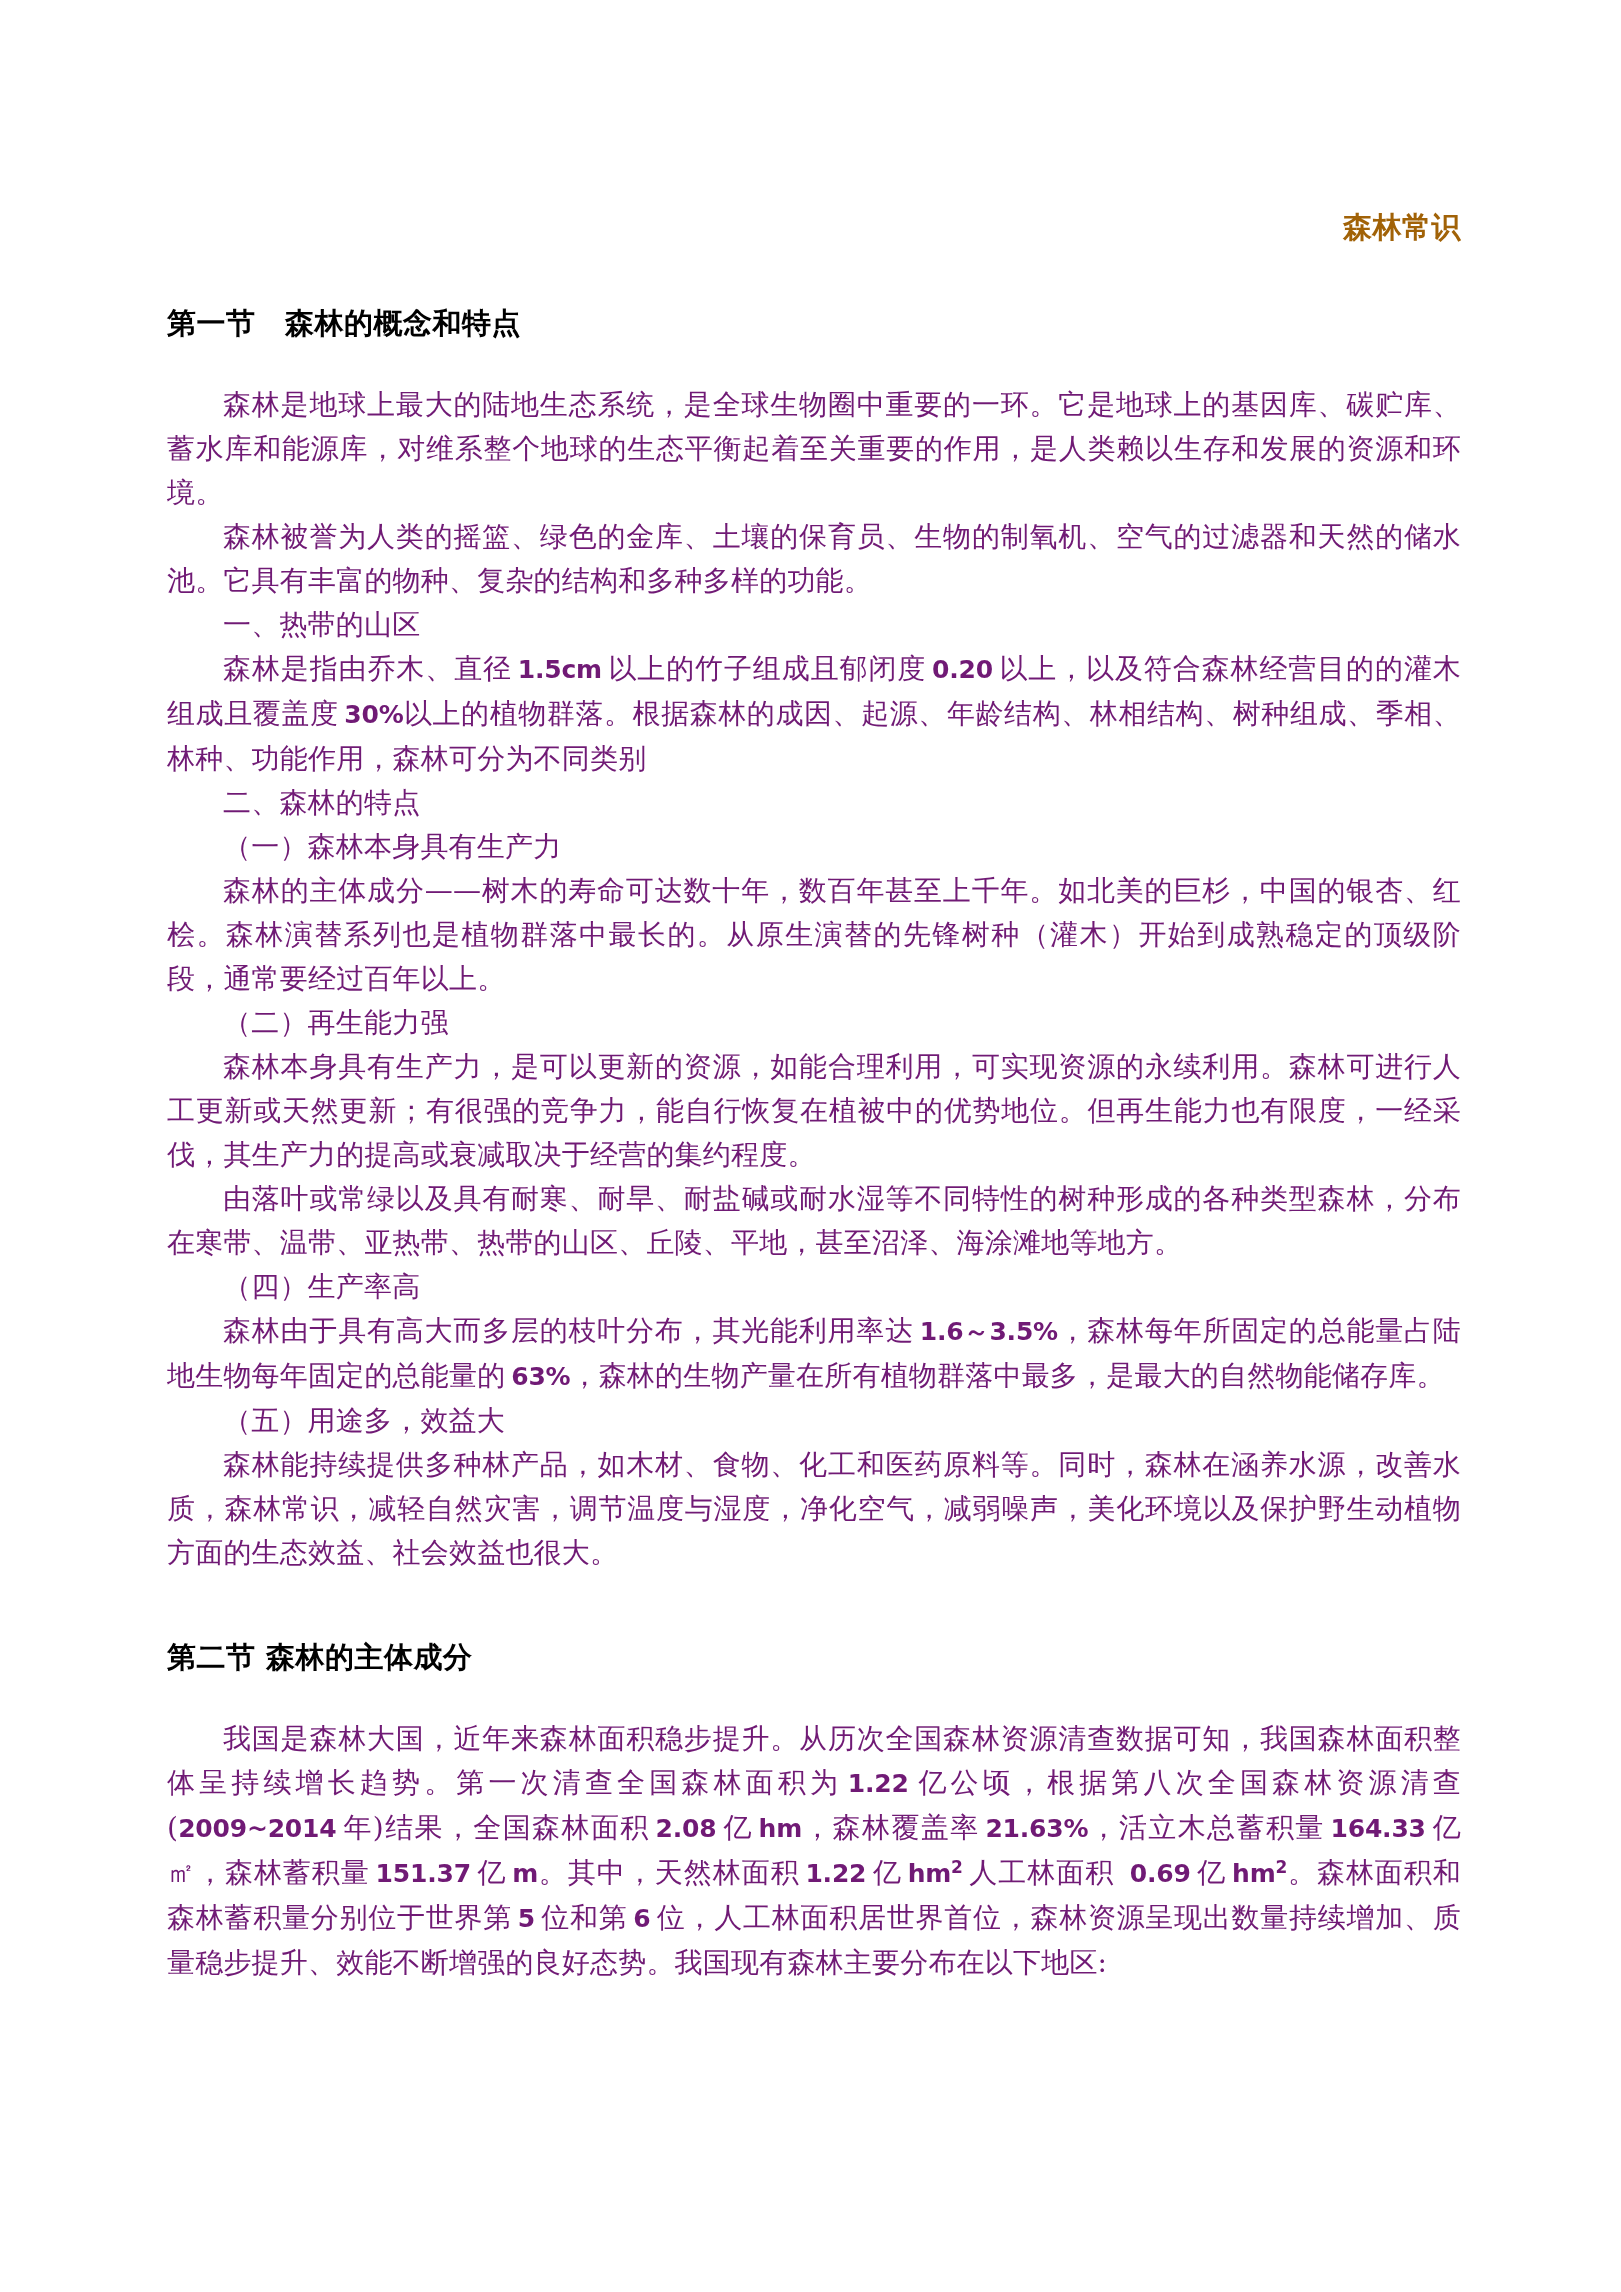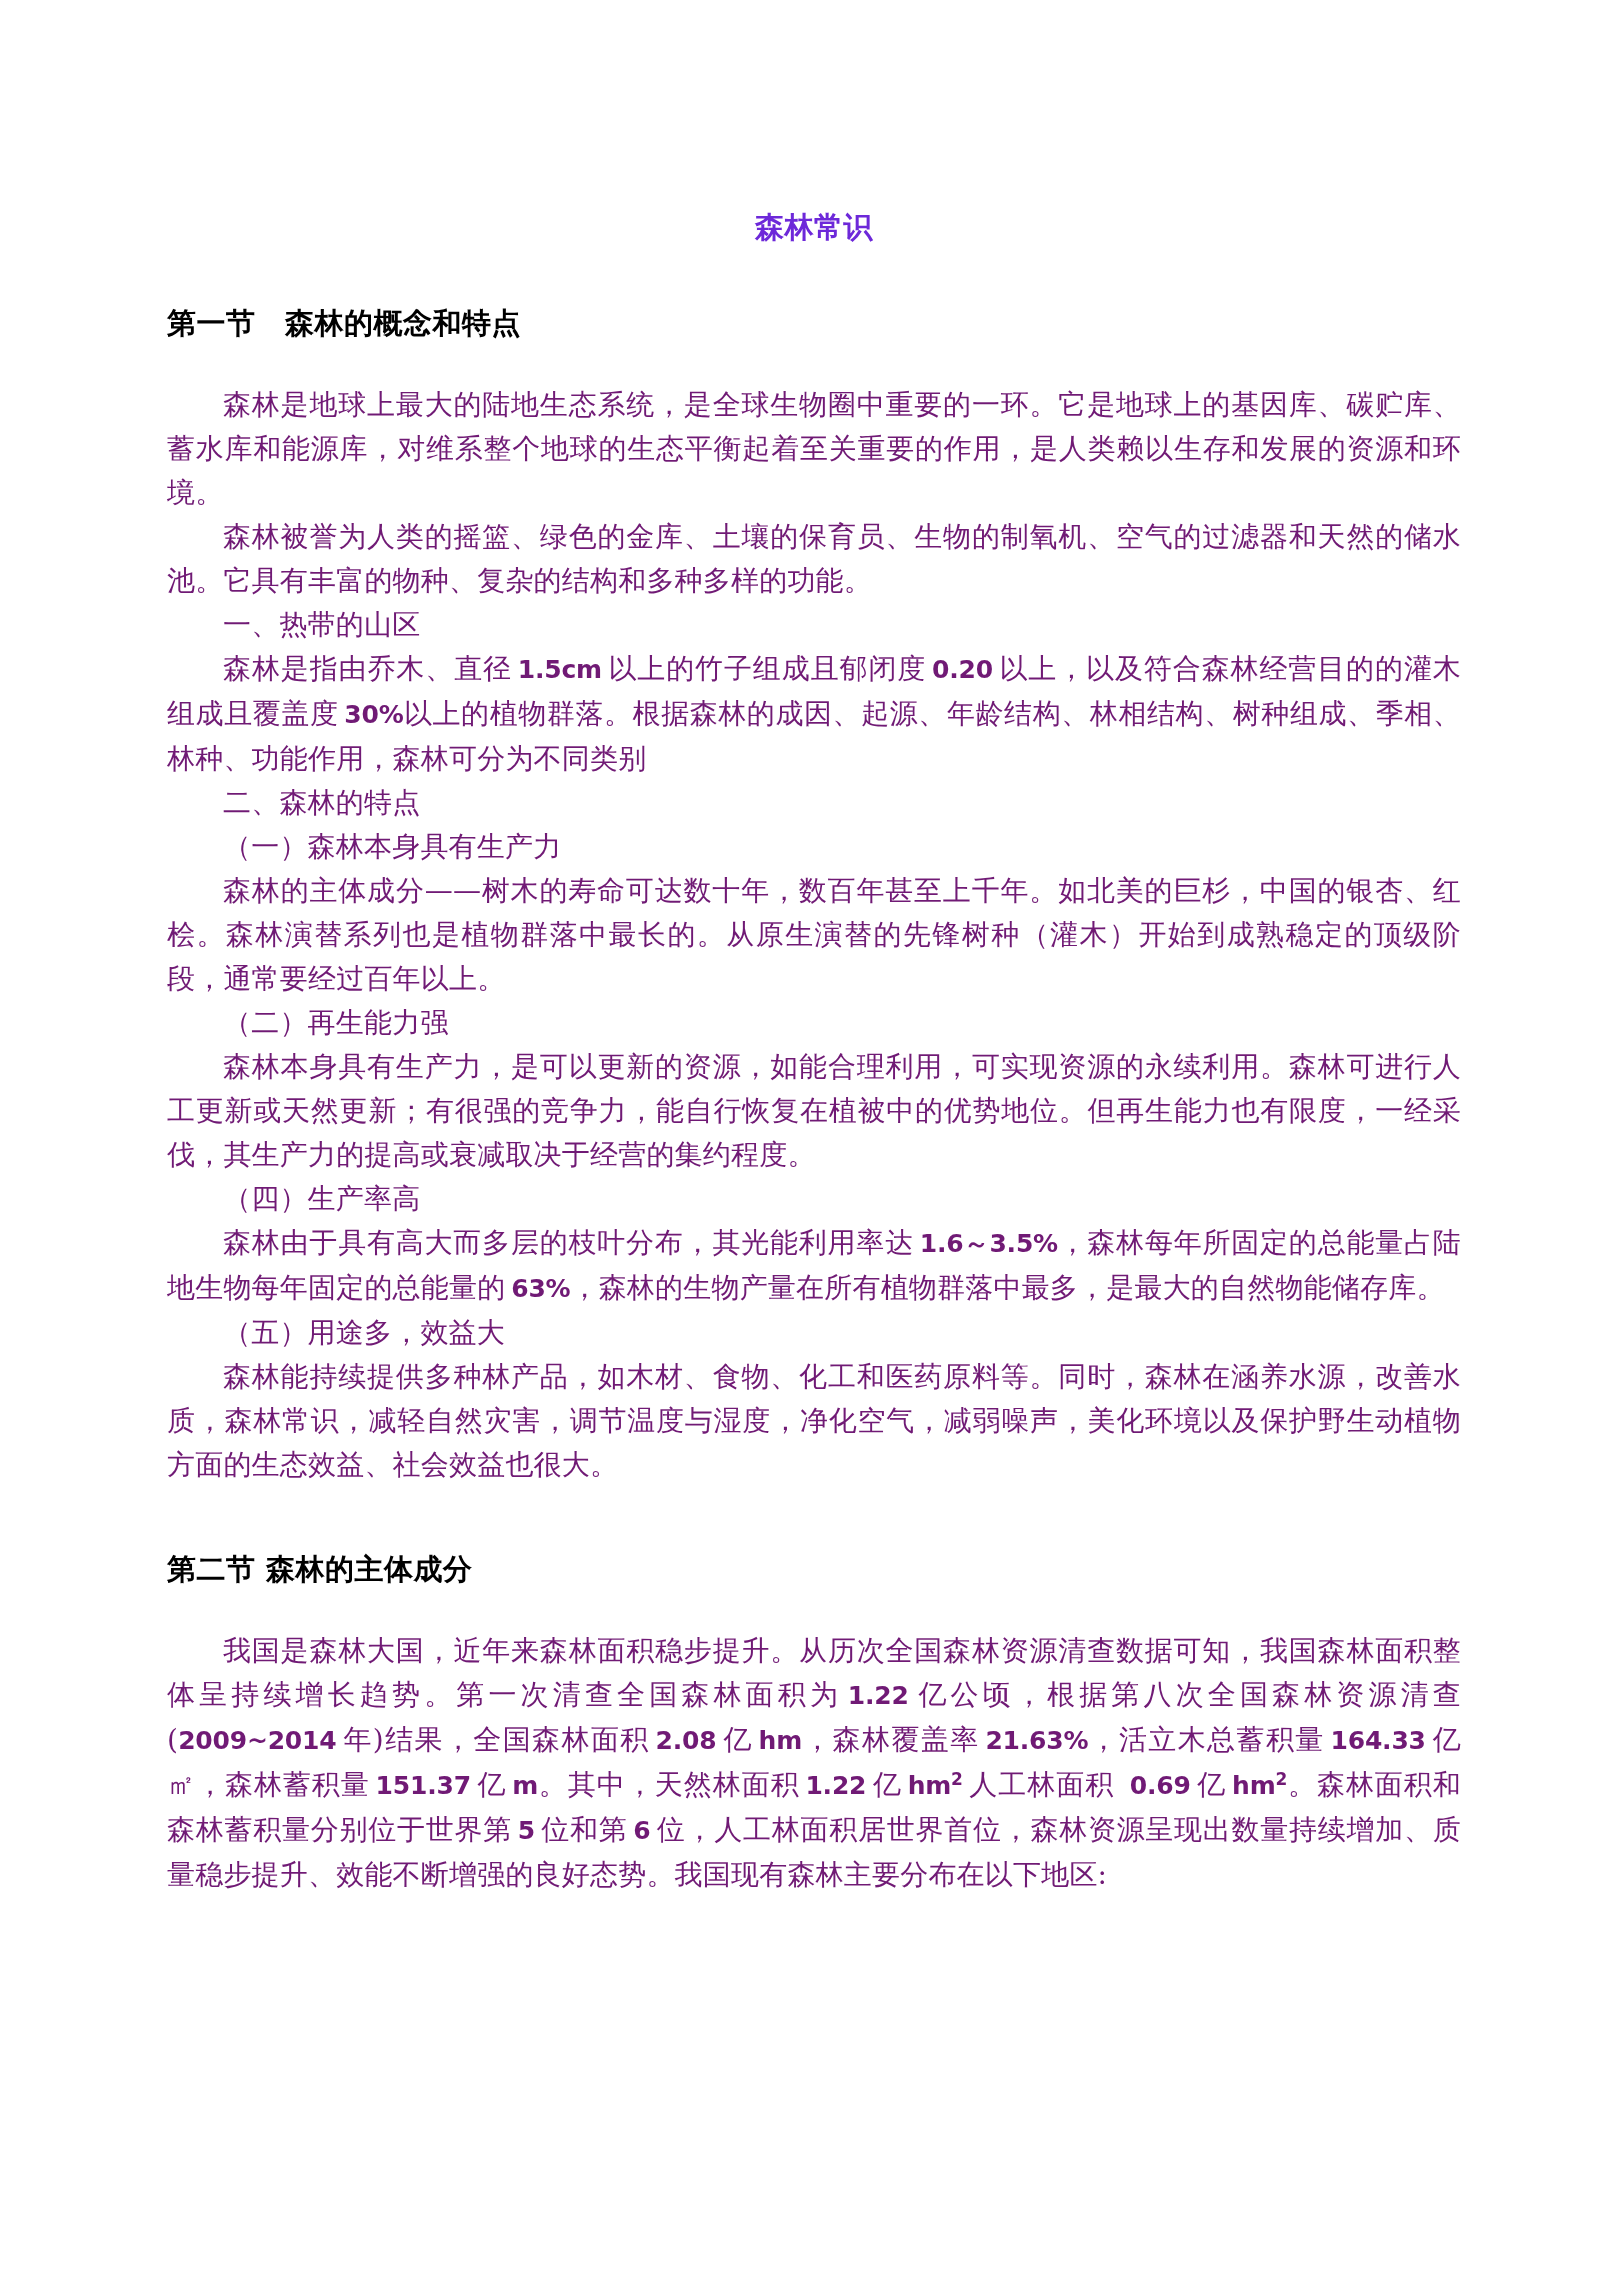--- a/index.html
+++ b/index.html
@@ -16,24 +16,24 @@
     overflow: hidden;
     box-sizing: border-box;
   }
   .content {
     position: absolute;
     left: 167px;
     top: 0;
     width: 1294px;
   }
   .doc-title {
-    text-align: center;
+    text-align: right;
     font-family: "DejaVu Serif", "Liberation Serif", serif;
     font-size: 29px;
-    color: #6d28d9;
+    color: #a16207;
     margin-top: 206px;
     line-height: 1.45;
     letter-spacing: 0.5px;
   }
   .section-heading {
     text-align: left;
     font-family: "DejaVu Serif", "Liberation Serif", serif;
     font-size: 29px;
     color: #000000;
     line-height: 1.45;
@@ -96,20 +96,21 @@
 
       <p class="para indent">（一）森林本身具有生产力</p>
 
       <p class="para indent">森林的主体成分——树木的寿命可达数十年，数百年甚至上千年。如北美的巨杉，中国的银杏、红桧。森林演替系列也是植物群落中最长的。从原生演替的先锋树种（灌木）开始到成熟稳定的顶级阶段，通常要经过百年以上。</p>
 
       <p class="para indent">（二）再生能力强</p>
 
       <p class="para indent">森林本身具有生产力，是可以更新的资源，如能合理利用，可实现资源的永续利用。森林可进行人工更新或天然更新；有很强的竞争力，能自行恢复在植被中的优势地位。但再生能力也有限度，一经采伐，其生产力的提高或衰减取决于经营的集约程度。</p>
 
 
+      <p class="para indent">由落叶或常绿以及具有耐寒、耐旱、耐盐碱或耐水湿等不同特性的树种形成的各种类型森林，分布在寒带、温带、亚热带、热带的山区、丘陵、平地，甚至沼泽、海涂滩地等地方。</p>
 
       <p class="para indent">（四）生产率高</p>
 
       <p class="para indent">森林由于具有高大而多层的枝叶分布，其光能利用率达 <span class="num">1.6～3.5%</span>，森林每年所固定的总能量占陆地生物每年固定的总能量的 <span class="num">63%</span>，森林的生物产量在所有植物群落中最多，是最大的自然物能储存库。</p>
 
       <p class="para indent">（五）用途多，效益大</p>
 
       <p class="para indent">森林能持续提供多种林产品，如木材、食物、化工和医药原料等。同时，森林在涵养水源，改善水质，森林常识，减轻自然灾害，调节温度与湿度，净化空气，减弱噪声，美化环境以及保护野生动植物方面的生态效益、社会效益也很大。</p>
 
     </div>

